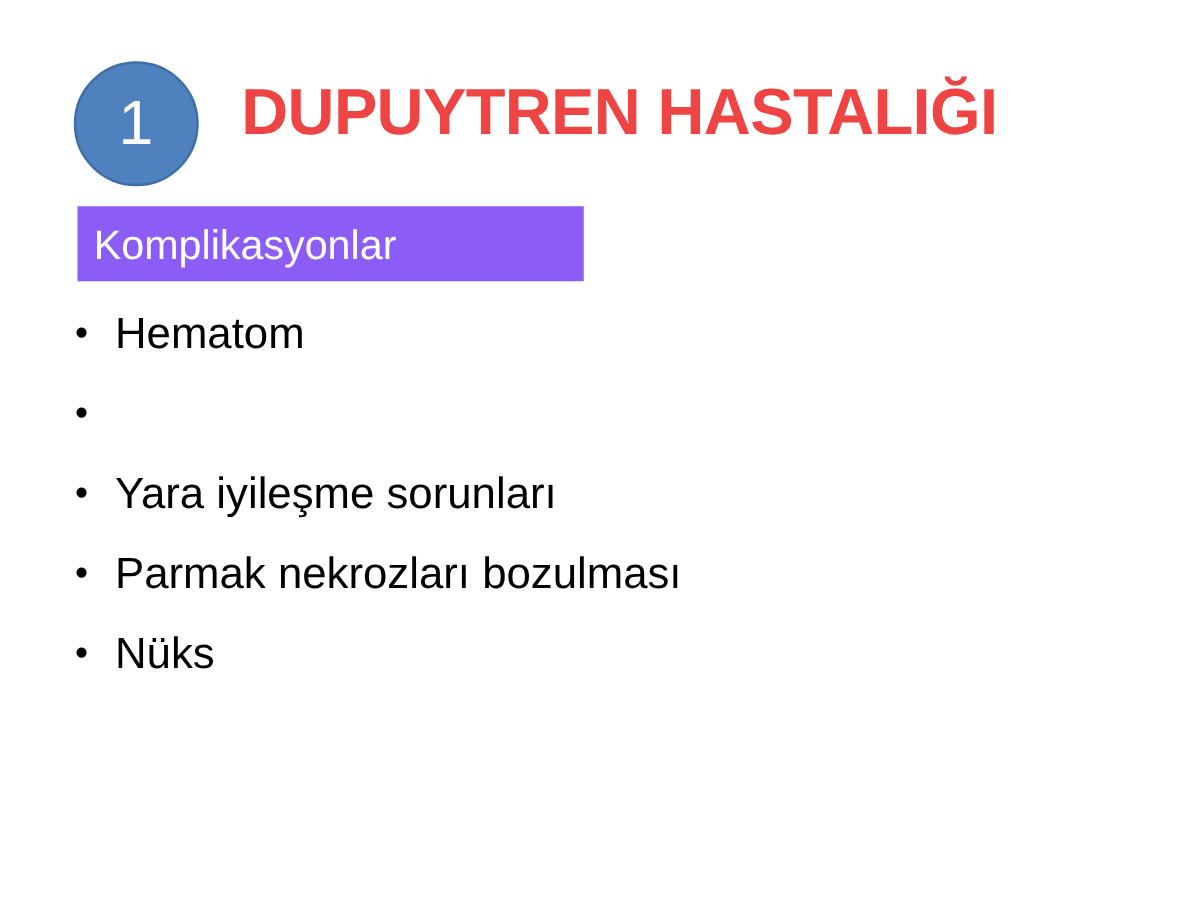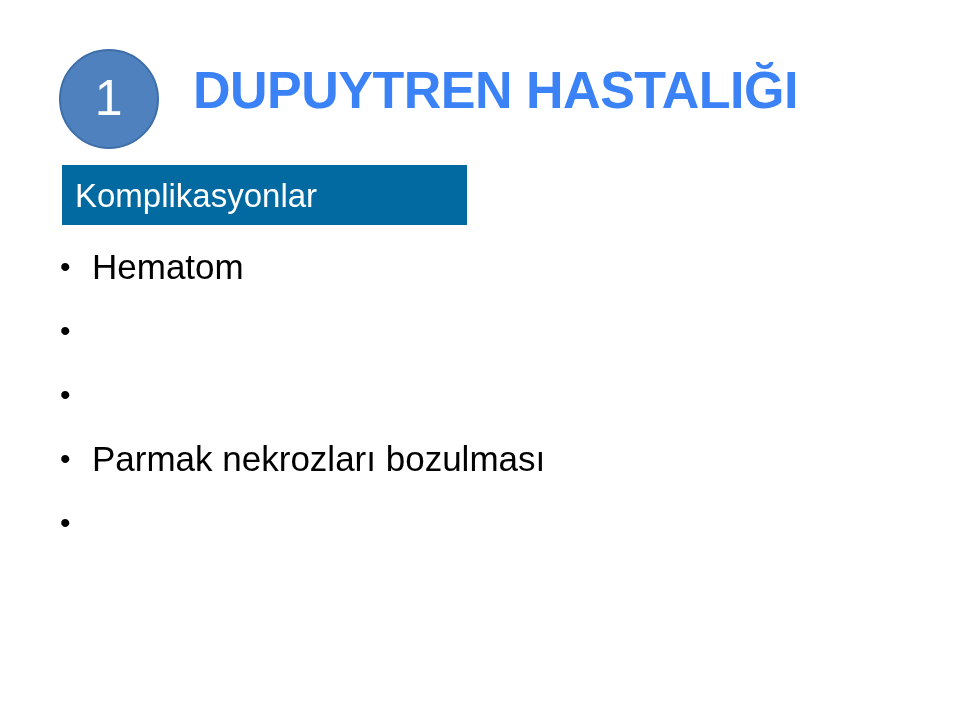--- a/index.html
+++ b/index.html
@@ -45,34 +45,34 @@
     top: -1px;
   }
 
   
   .slide-title {
     position: absolute;
     left: 193px;
     top: 62px;
     font-size: 52px;
     font-weight: bold;
-    color: #3b82f6;
+    color: #ef4444;
     letter-spacing: -0.5px;
     white-space: nowrap;
     line-height: 1.1;
   }
 
   
   .subtitle-band {
     position: absolute;
     left: 62px;
     top: 165px;
     width: 405px;
     height: 60px;
-    background: #0369a1;
+    background: #8b5cf6;
     display: flex;
     align-items: center;
   }
   .subtitle-text {
     color: #FFFFFF;
     font-size: 33px;
     font-weight: 400;
     padding-left: 13px;
     line-height: 1;
     white-space: nowrap;
@@ -129,23 +129,25 @@
   <ul class="bullet-list">
     <li class="bullet-item">
       <span class="bullet-marker">•</span>
       <span class="bullet-label">Hematom</span>
     </li>
     <li class="bullet-item">
       <span class="bullet-marker">•</span>
     </li>
     <li class="bullet-item">
       <span class="bullet-marker">•</span>
+      <span class="bullet-label">Yara iyileşme sorunları</span>
     </li>
     <li class="bullet-item">
       <span class="bullet-marker">•</span>
       <span class="bullet-label">Parmak nekrozları bozulması</span>
     </li>
     <li class="bullet-item">
       <span class="bullet-marker">•</span>
+      <span class="bullet-label">Nüks</span>
     </li>
   </ul>
 
 </div>
 
 </body></html>

